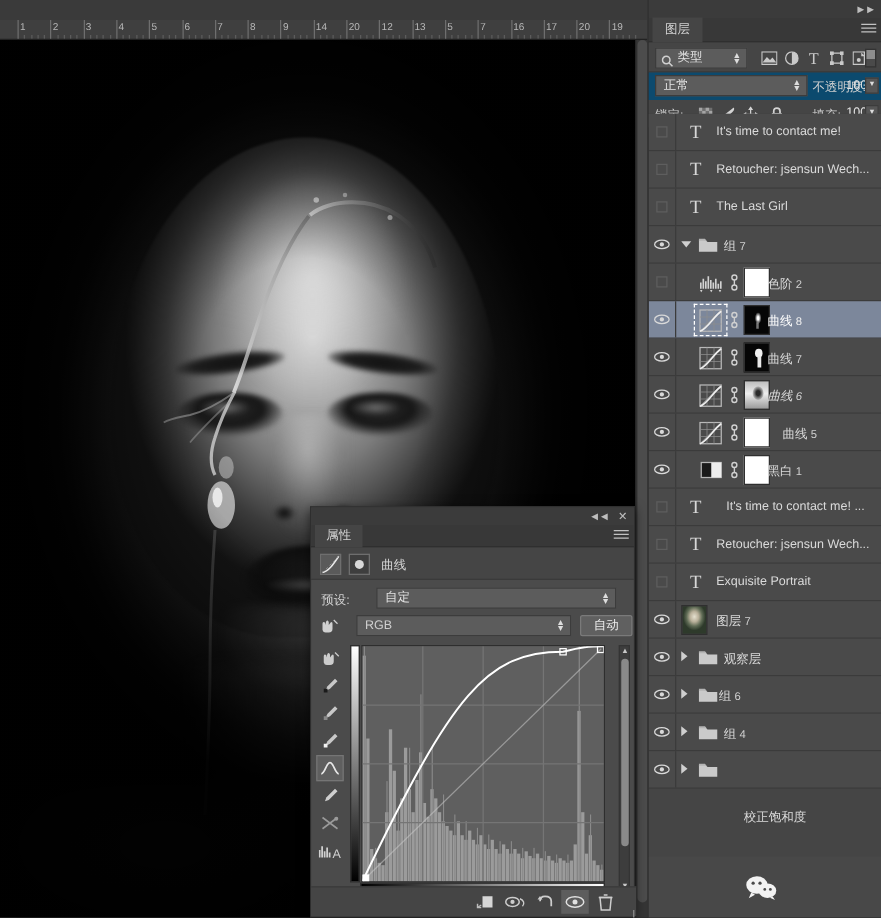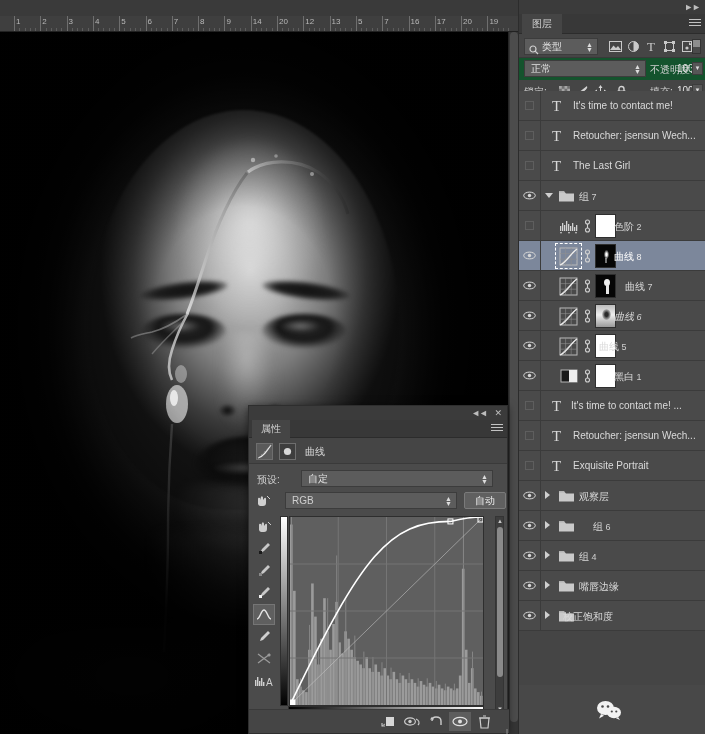--- a/index.html
+++ b/index.html
@@ -292,21 +292,21 @@
     display: flex; align-items: center; justify-content: center;
     font-size: 11px; color: #c9c9c9;
   }
   #filter-toggle {
     position: absolute; right: 4px; top: 5px; width: 9px; height: 15px;
     background: linear-gradient(to bottom, #8d8d8d 0%, #8d8d8d 55%, #4a4a4a 55%, #4a4a4a 100%);
     border: 1px solid #333; cursor: pointer;
   }
 
   #lp-blend {
-    position: relative; height: 22px; background: #14532d;
+    position: relative; height: 22px; background: #0c4a6e;
   }
   #blend-select {
     position: absolute; left: 5px; top: 2px; width: 122px; height: 17px;
     background: #5c5c5c; border: 1px solid #3c3c3c; color: #e2e2e2;
     font-size: 10px; line-height: 15px; padding-left: 6px;
   }
   #opacity-label { position: absolute; left: 131px; top: 5px; font-size: 10px; color: #d0d0d0; }
   #opacity-value {
     position: absolute; left: 158px; top: 3px; width: 22px; height: 15px;
     color: #e5e5e5; font-size: 10px; line-height: 15px; text-align: right;
@@ -1064,21 +1064,21 @@
             <svg class="link-ico" viewBox="0 0 9 16">
       <path d="M4.5 2 a2 2 0 0 1 0 4 a2 2 0 0 1 0 -4 Z" fill="none" stroke="#d0d0d0" stroke-width="1.1"></path>
       <path d="M4.5 10 a2 2 0 0 1 0 4 a2 2 0 0 1 0 -4 Z" fill="none" stroke="#d0d0d0" stroke-width="1.1"></path>
       <path d="M4.5 6 L4.5 10" stroke="#d0d0d0" stroke-width="1.1"></path>
             </svg>
             <div class="thumb-box" style="background:#060606;position:relative;">
           <div style="position:absolute;left:8px;top:4px;width:6px;height:7px;border-radius:50%;background:#f0f0f0;"></div>
           <div style="position:absolute;left:9.5px;top:10px;width:3px;height:9px;background:#e8e8e8;"></div>
             </div>
           </div>
-          <div class="lname" style="left: 106px; max-width: 87px; text-align: center;">曲线<span class="idx"> 7</span></div>
+          <div class="lname" style="left: 95px; max-width: 87px; text-align: center;">曲线<span class="idx"> 7</span></div>
         </div>
         <div class="layer-row">
           <div class="eyecell">
             <svg class="eye-ico" viewBox="0 0 13 9">
       <ellipse cx="6.5" cy="4.5" rx="5.8" ry="3.4" fill="none" stroke="#d8d8d8" stroke-width="1"></ellipse>
       <circle cx="6.5" cy="4.5" r="1.7" fill="#d8d8d8"></circle>
             </svg>
           </div>
           <div class="thumb-wrap" style="left: 38px;">
             <div class="thumb-adj">
@@ -1122,21 +1122,21 @@
             <path d="M1 18 C7 16, 12 6, 18 2" stroke="#efefef" stroke-width="1.3" fill="none"></path>
           </svg>
             </div>
             <svg class="link-ico" viewBox="0 0 9 16">
       <path d="M4.5 2 a2 2 0 0 1 0 4 a2 2 0 0 1 0 -4 Z" fill="none" stroke="#d0d0d0" stroke-width="1.1"></path>
       <path d="M4.5 10 a2 2 0 0 1 0 4 a2 2 0 0 1 0 -4 Z" fill="none" stroke="#d0d0d0" stroke-width="1.1"></path>
       <path d="M4.5 6 L4.5 10" stroke="#d0d0d0" stroke-width="1.1"></path>
             </svg>
             <div class="thumb-box"></div>
           </div>
-          <div class="lname" style="left: 80px; max-width: 87px;">曲线<span class="idx"> 5</span></div>
+          <div class="lname" style="left: 107px; max-width: 87px;">曲线<span class="idx"> 5</span></div>
         </div>
         <div class="layer-row">
           <div class="eyecell">
             <svg class="eye-ico" viewBox="0 0 13 9">
       <ellipse cx="6.5" cy="4.5" rx="5.8" ry="3.4" fill="none" stroke="#d8d8d8" stroke-width="1"></ellipse>
       <circle cx="6.5" cy="4.5" r="1.7" fill="#d8d8d8"></circle>
             </svg>
           </div>
           <div class="thumb-wrap" style="left: 38px;">
             <div class="thumb-adj">
@@ -1154,39 +1154,51 @@
           </div>
           <div class="lname" style="left: 95px; max-width: 87px;">黑白<span class="idx"> 1</span></div>
         </div>
         <div class="layer-row">
           <div class="eyecell">
             <div class="eye-empty"></div>
           </div>
           <div class="thumb-wrap" style="left: 26px;">
             <div class="type-T">T</div>
           </div>
-          <div class="lname" style="left: 52px; max-width: 128px;">It's time to contact me! ...</div>
+          <div class="lname" style="left: 62px; max-width: 128px;">It's time to contact me! ...</div>
         </div>
         <div class="layer-row">
           <div class="eyecell">
             <div class="eye-empty"></div>
           </div>
           <div class="thumb-wrap" style="left: 26px;">
             <div class="type-T">T</div>
           </div>
           <div class="lname" style="left: 54px; max-width: 128px;">Retoucher: jsensun Wech...</div>
         </div>
         <div class="layer-row">
           <div class="eyecell">
             <div class="eye-empty"></div>
           </div>
           <div class="thumb-wrap" style="left: 26px;">
             <div class="type-T">T</div>
           </div>
           <div class="lname" style="left: 54px; max-width: 128px;">Exquisite Portrait</div>
+        </div>
+        <div class="layer-row">
+          <div class="eyecell">
+            <svg class="eye-ico" viewBox="0 0 13 9">
+      <ellipse cx="6.5" cy="4.5" rx="5.8" ry="3.4" fill="none" stroke="#d8d8d8" stroke-width="1"></ellipse>
+      <circle cx="6.5" cy="4.5" r="1.7" fill="#d8d8d8"></circle>
+            </svg>
+          </div>
+          <div class="thumb-wrap" style="left: 26px;">
+            <div class="thumb-box" style="background:radial-gradient(ellipse 9px 11px at 50% 38%,#e5e0cf 0%,#b9b09a 38%,#5f6b55 70%,#2e3a2b 100%);"></div>
+          </div>
+          <div class="lname" style="left: 54px; max-width: 128px;">图层<span class="idx"> 7</span></div>
         </div>
         <div class="layer-row">
           <div class="eyecell">
             <svg class="eye-ico" viewBox="0 0 13 9">
       <ellipse cx="6.5" cy="4.5" rx="5.8" ry="3.4" fill="none" stroke="#d8d8d8" stroke-width="1"></ellipse>
       <circle cx="6.5" cy="4.5" r="1.7" fill="#d8d8d8"></circle>
             </svg>
           </div>
           <div class="tri" style="left: 26px; top: 10px;"></div>
           <div class="thumb-wrap" style="left: 40px;">
@@ -1204,21 +1216,21 @@
       <circle cx="6.5" cy="4.5" r="1.7" fill="#d8d8d8"></circle>
             </svg>
           </div>
           <div class="tri" style="left: 26px; top: 10px;"></div>
           <div class="thumb-wrap" style="left: 40px;">
             <svg class="folder-ico" viewBox="0 0 15 12">
           <path d="M0 2 L5.5 2 L7 3.6 L15 3.6 L15 11.4 L0 11.4 Z" fill="#cacaca"></path>
           <path d="M0 1 L5 1 L6.3 2.6 L0 2.6 Z" fill="#b4b4b4"></path>
             </svg>
           </div>
-          <div class="lname" style="left: 74px; max-width: 122px; text-align: right;">组<span class="idx"> 6</span></div>
+          <div class="lname" style="left: 56px; max-width: 122px; text-align: right;">组<span class="idx"> 6</span></div>
         </div>
         <div class="layer-row">
           <div class="eyecell">
             <svg class="eye-ico" viewBox="0 0 13 9">
       <ellipse cx="6.5" cy="4.5" rx="5.8" ry="3.4" fill="none" stroke="#d8d8d8" stroke-width="1"></ellipse>
       <circle cx="6.5" cy="4.5" r="1.7" fill="#d8d8d8"></circle>
             </svg>
           </div>
           <div class="tri" style="left: 26px; top: 10px;"></div>
           <div class="thumb-wrap" style="left: 40px;">
@@ -1236,37 +1248,21 @@
       <circle cx="6.5" cy="4.5" r="1.7" fill="#d8d8d8"></circle>
             </svg>
           </div>
           <div class="tri" style="left: 26px; top: 10px;"></div>
           <div class="thumb-wrap" style="left: 40px;">
             <svg class="folder-ico" viewBox="0 0 15 12">
           <path d="M0 2 L5.5 2 L7 3.6 L15 3.6 L15 11.4 L0 11.4 Z" fill="#cacaca"></path>
           <path d="M0 1 L5 1 L6.3 2.6 L0 2.6 Z" fill="#b4b4b4"></path>
             </svg>
           </div>
-          <div class="lname" style="left: 60px; max-width: 122px;">嘴唇边缘</div>
-        </div>
-        <div class="layer-row">
-          <div class="eyecell">
-            <svg class="eye-ico" viewBox="0 0 13 9">
-      <ellipse cx="6.5" cy="4.5" rx="5.8" ry="3.4" fill="none" stroke="#d8d8d8" stroke-width="1"></ellipse>
-      <circle cx="6.5" cy="4.5" r="1.7" fill="#d8d8d8"></circle>
-            </svg>
-          </div>
-          <div class="tri" style="left: 26px; top: 10px;"></div>
-          <div class="thumb-wrap" style="left: 40px;">
-            <svg class="folder-ico" viewBox="0 0 15 12">
-          <path d="M0 2 L5.5 2 L7 3.6 L15 3.6 L15 11.4 L0 11.4 Z" fill="#cacaca"></path>
-          <path d="M0 1 L5 1 L6.3 2.6 L0 2.6 Z" fill="#b4b4b4"></path>
-            </svg>
-          </div>
-          <div class="lname" style="left: 44px; max-width: 122px;">校正饱和度</div>
+          <div class="lname" style="left: 76px; max-width: 122px; margin-top: 37px;">校正饱和度</div>
         </div>
       </div>
 
     <div id="watermark">
       <div id="wm-icon">
         <svg width="26" height="20" viewBox="0 0 26 20">
           <ellipse cx="9.5" cy="8" rx="8.5" ry="7" fill="#f2f2f2"></ellipse>
           <path d="M5 14 L3 18.5 L8 15.8 Z" fill="#f2f2f2"></path>
           <circle cx="6.5" cy="6.5" r="1.3" fill="#4a4a4a"></circle>
           <circle cx="12" cy="6.5" r="1.3" fill="#4a4a4a"></circle>

